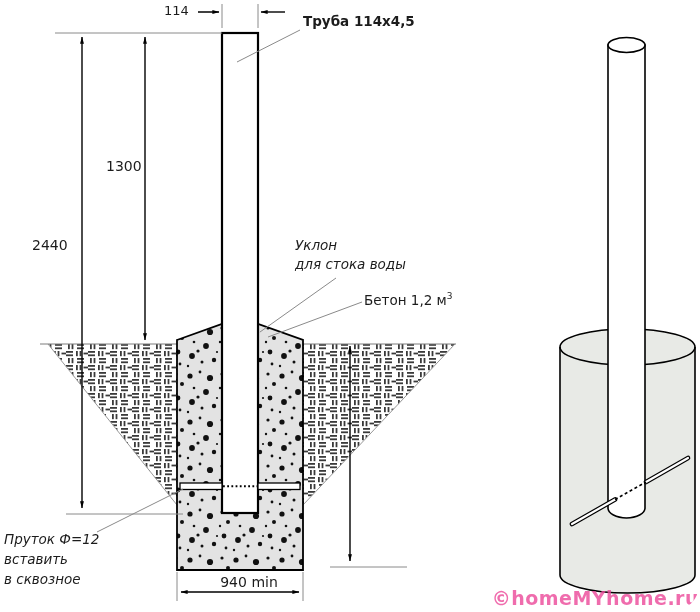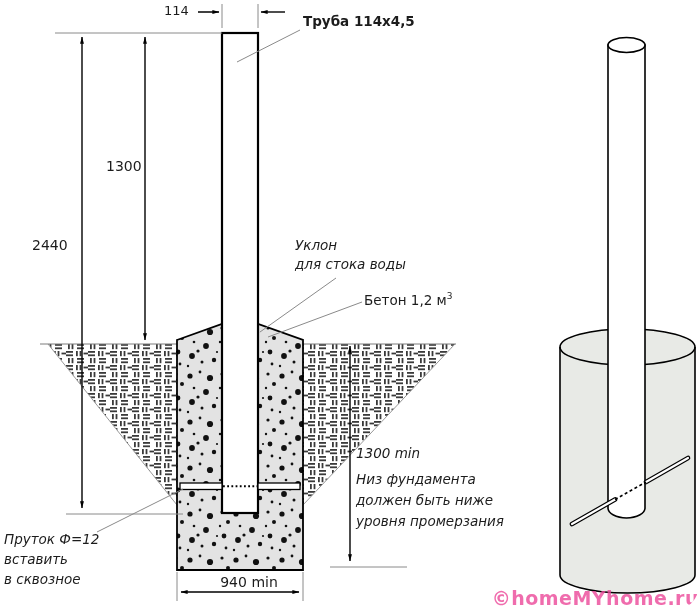--- a/index.html
+++ b/index.html
@@ -153,26 +153,20 @@
 
   <div class="lbl blk" id="slope-note">
     <div>Уклон</div>
     <div>для стока воды</div>
   </div>
 
   <div class="lbl" id="concrete-label">
     <span>Бетон 1,2 м</span><sup>3</sup>
   </div>
 
-  <div class="lbl blk" id="frost-note">
-    <div class="first">1300 min</div>
-    <div>Низ фундамента</div>
-    <div>должен быть ниже</div>
-    <div>уровня промерзания</div>
-  </div>
 
   <div class="lbl blk" id="rod-note">
     <div>Пруток Ф=12</div>
     <div>вставить</div>
     <div>в сквозное</div>
   </div>
 
   <div class="lbl dim" id="dim-940">940 min</div>
 
   <div id="watermark">©homeMYhome.ru</div>

